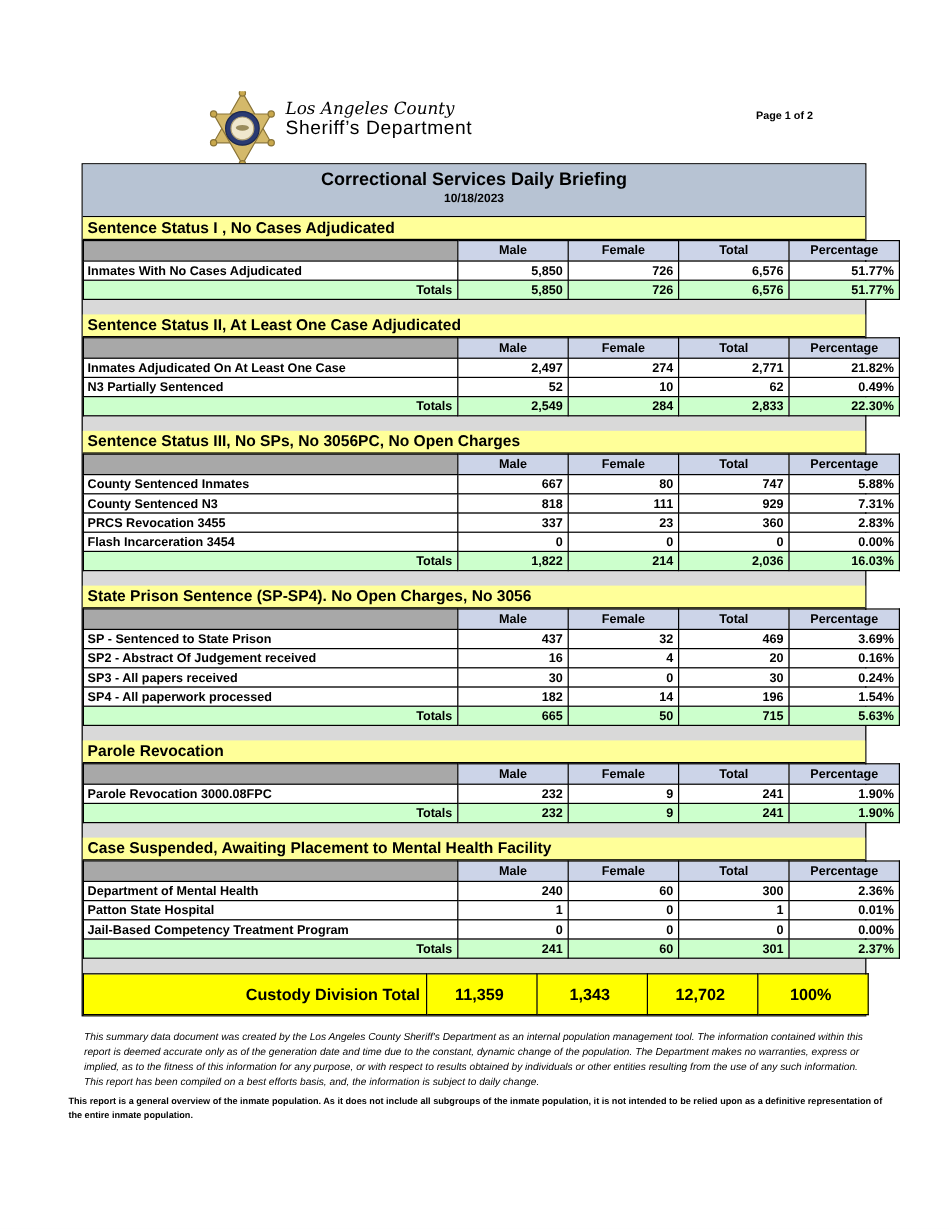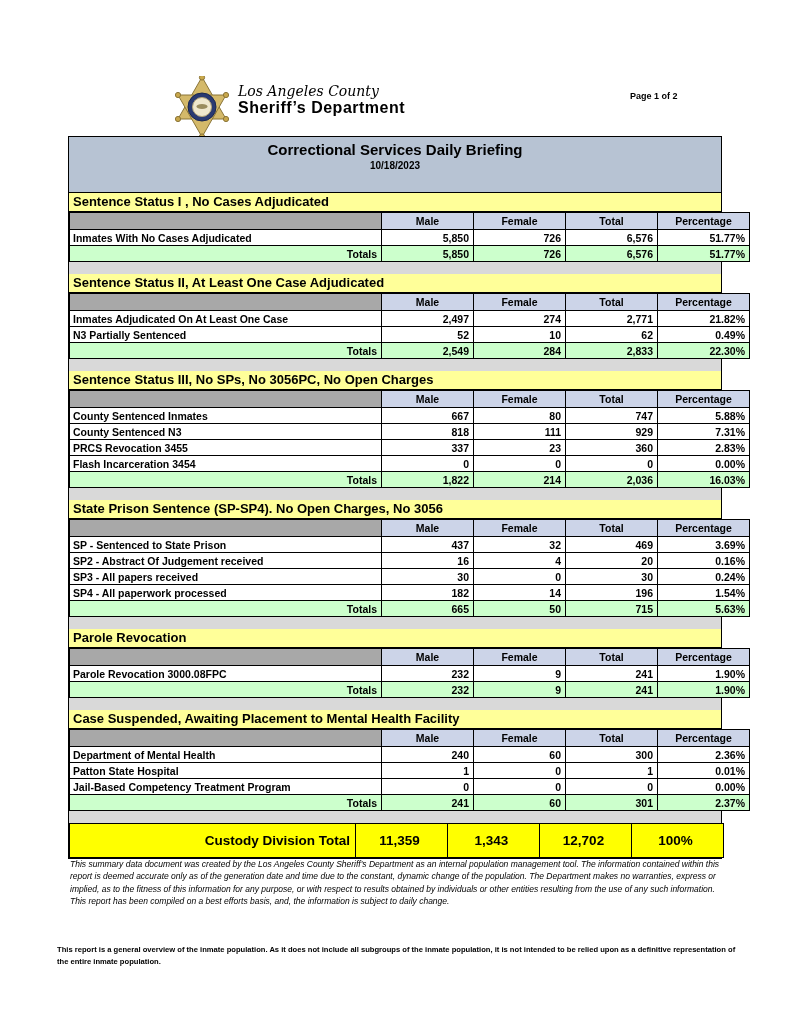--- a/index.html
+++ b/index.html
@@ -16,33 +16,33 @@
   html,body{background:#ffffff;}
   body{
     width:791px;height:1024px;position:relative;
     font-family:"Liberation Sans", sans-serif;color:#000;
     overflow:hidden;
   }
   
   .hdr-logo{position:absolute;left:170px;top:76px;width:64px;height:70px;}
   .agency{position:absolute;left:238px;top:84px;line-height:1.1;}
   .agency-line1{font-family:"DejaVu Serif", serif;font-style:italic;font-size:14px;}
-  .agency-line2{font-size:16px;font-weight:bold;letter-spacing:.5px;}
+  .agency-line2{font-size:16px;font-weight:normal;letter-spacing:.5px;}
   .page-indicator{position:absolute;left:630px;top:91px;font-size:9px;font-weight:bold;}
 
   
   .report{
     position:absolute;left:68px;top:136px;width:654px;
     background:var(--gap-bg);
     border:1.5px solid var(--border);
   }
   .title-bar{
     background:var(--title-bar-bg);
     border-bottom:1px solid var(--border);
-    height:56px;text-align:center;
+    height:44px;text-align:center;
   }
   .report-title{font-size:15px;font-weight:bold;padding-top:4px;}
   .report-date{font-size:10px;font-weight:bold;padding-top:2px;}
 
   .section{margin-bottom:12px;}
   .section-title{
     background:var(--section-header-bg);
     border-bottom:1px solid var(--border);
     font-size:13px;font-weight:bold;
     height:19px;line-height:18px;padding-left:4px;
@@ -74,21 +74,21 @@
   }
   table.grand td.c-label{width:286px;text-align:right;padding-right:5px;}
   table.grand td.c-num{width:92px;text-align:center;padding-right:4px;}
 
   
   .footnote-1{
     position:absolute;left:70px;top:858px;width:652px;
     font-size:8.5px;font-style:italic;line-height:1.45;
   }
   .footnote-2{
-    position:absolute;left:57px;top:944px;width:688px;
+    position:absolute;left:57px;top:912px;width:688px;
     font-size:7.6px;font-weight:bold;line-height:1.6;
   }
 </style>
 </head>
 <body>
 
 <div class="hdr-logo">
   <svg width="64" height="70" viewBox="0 0 64 70">
     <g stroke="#8a7437" stroke-width="1">
       <polygon points="32,1 56,43 8,43" fill="#d4b96a"></polygon>

